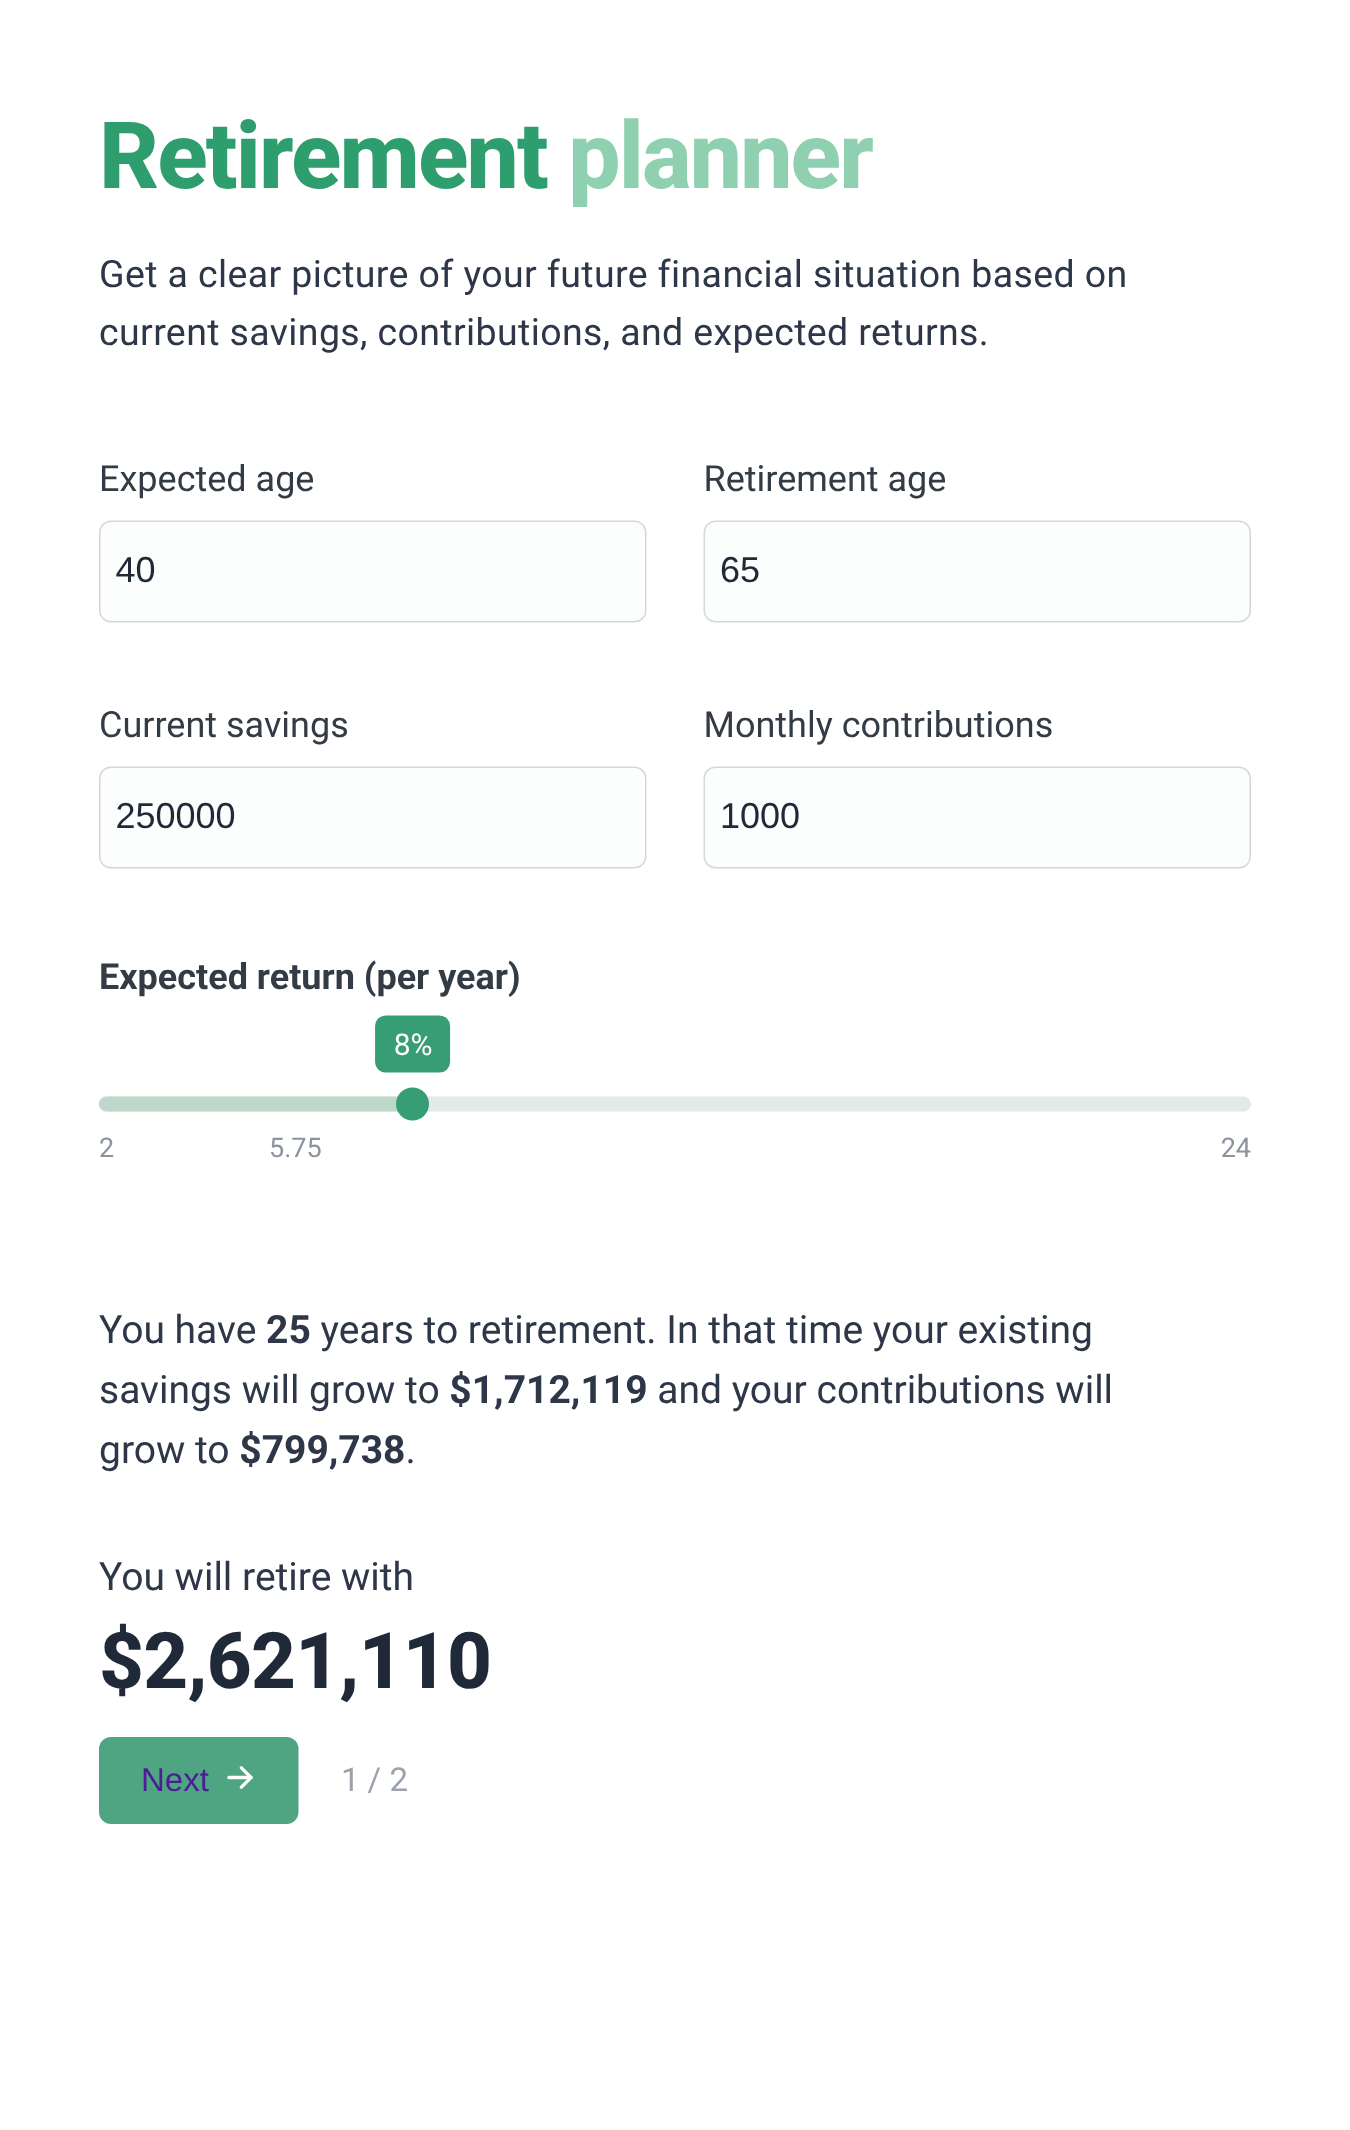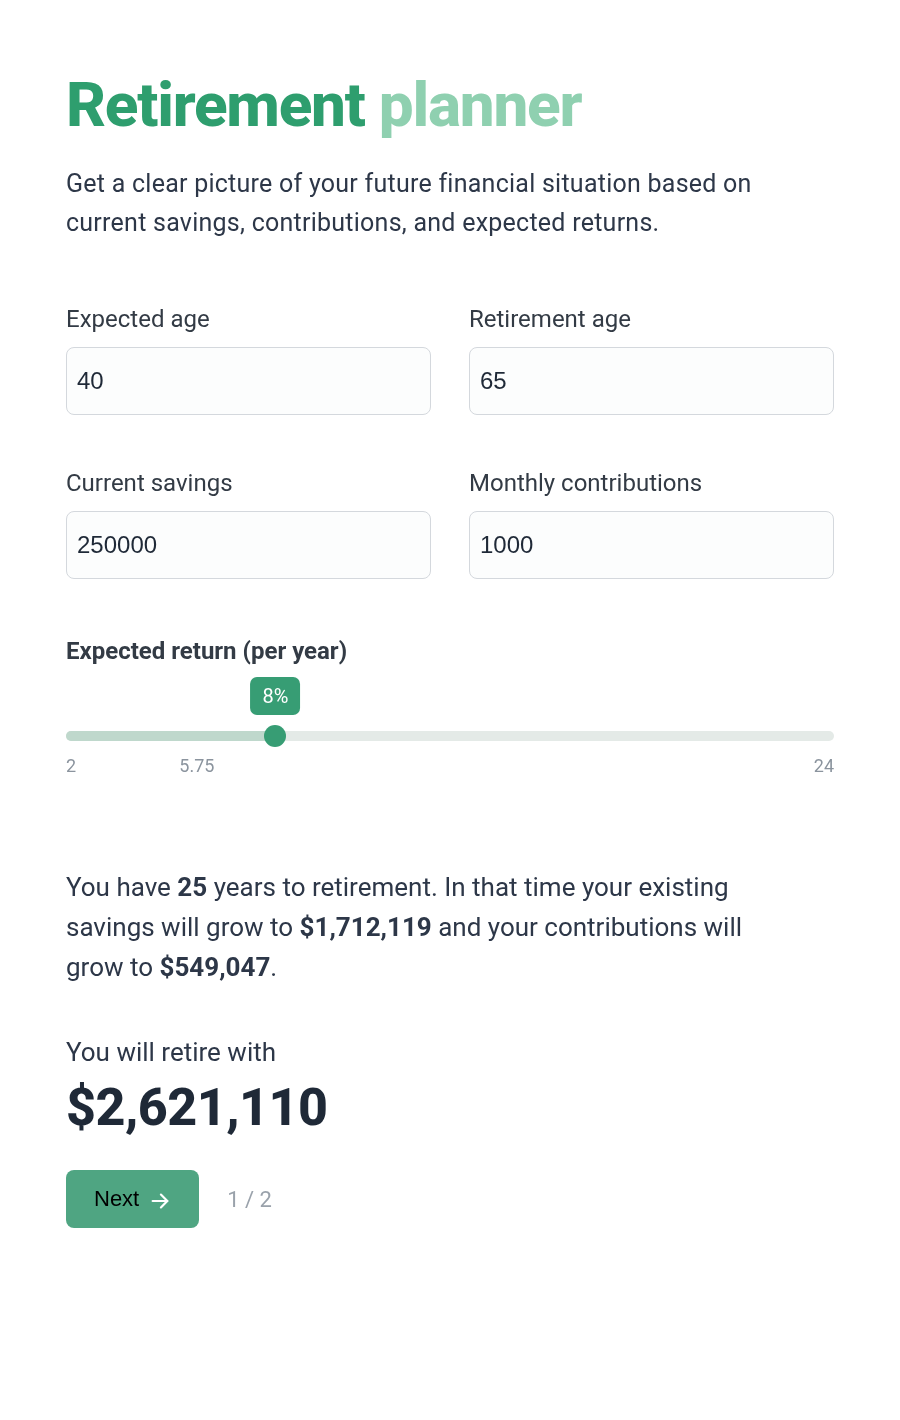--- a/index.html
+++ b/index.html
@@ -115,33 +115,33 @@
   .retire-label {
     font-size: 26px;
     color: #2d3748;
     margin-bottom: 10px;
   }
   .retire-value {
     font-size: 52px;
     font-weight: 800;
     letter-spacing: -0.01em;
     color: #1f2937;
-    margin-bottom: 32px;
+    margin-bottom: 20px;
   }
   .footer-row {
     display: flex;
     align-items: center;
     gap: 28px;
   }
   .btn-next {
     display: inline-flex;
-    align-items: flex-end;
+    align-items: flex-start;
     gap: 10px;
     background: #4fa582;
-    color: #000000;
+    color: #4c1d95;
     border: none;
     font-size: 22px;
     font-weight: 500;
     padding: 16px 28px;
     border-radius: 8px;
     cursor: pointer;
   }
   .btn-next svg { stroke: #fff; }
   .page-indicator {
     font-size: 22px;
@@ -186,21 +186,21 @@
     <div class="thumb" id="slider-thumb" style="left: 27.2727%;"></div>
     <div class="slider-ticks">
       <span class="tick-min">2</span>
       <span class="tick-mid" style="left: 17.0455%;">5.75</span>
       <span class="tick-max">24</span>
     </div>
   </div>
 </div>
 
 <p class="summary">
-  <span>You have </span><b>25</b><span> years to retirement. In that time your existing savings will grow to </span><b>$1,712,119</b><span> and your contributions will grow to </span><b>$549,047</b><span>.</span>
+  <span>You have </span><b>25</b><span> years to retirement. In that time your existing savings will grow to </span><b>$1,712,119</b><span> and your contributions will grow to </span><b>$799,738</b><span>.</span>
 </p>
 
 <div class="retire-label">You will retire with</div>
 <div class="retire-value">$2,621,110</div>
 
 <div class="footer-row">
   <button class="btn-next">
     <span>Next</span>
     <svg width="22" height="22" viewBox="0 0 24 24" fill="none" stroke-width="2.4" stroke-linecap="round" stroke-linejoin="round">
         <line x1="4" y1="12" x2="20" y2="12"></line>

